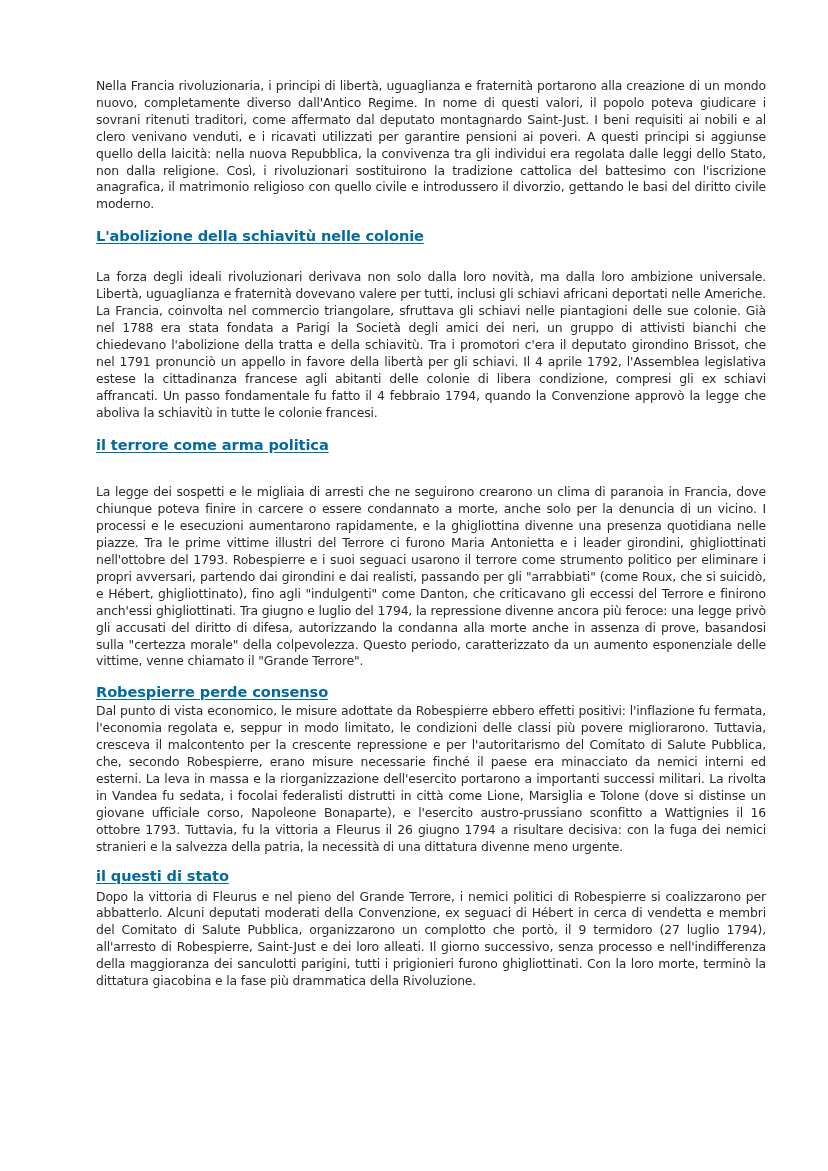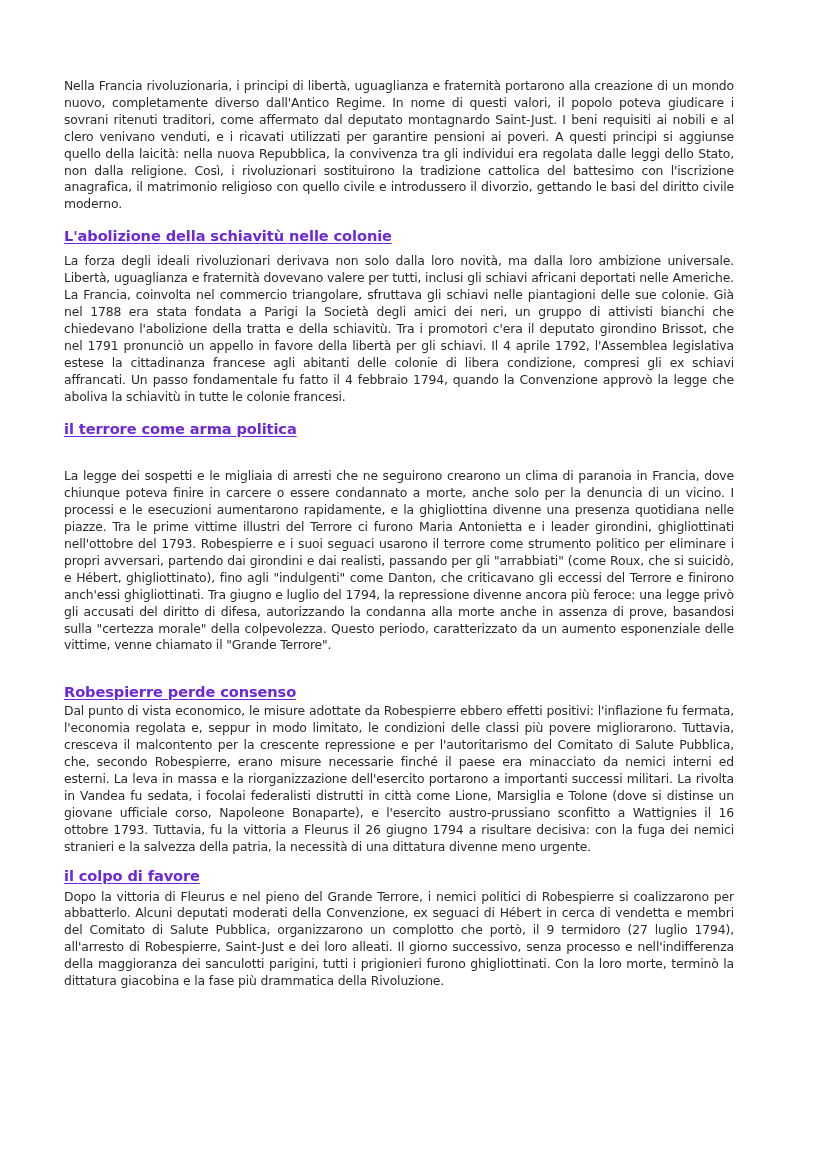--- a/index.html
+++ b/index.html
@@ -1,60 +1,60 @@
 <!DOCTYPE html>
 <html><head>
   <meta charset="utf-8">
   <style>
     html, body { margin: 0; padding: 0; background: #ffffff; }
     body { width: 828px; height: 1171px; position: relative; overflow: hidden; }
     .page {
       position: absolute;
-      left: 64px;
+      left: 96px;
       top: 78px;
       width: 670px;
       font-family: "DejaVu Sans", sans-serif;
       font-size: 12.4px;
       line-height: 16.9px;
       color: #2b2b2b;
       letter-spacing: -0.15px;
     }
     .para {
       margin: 0;
       text-align: justify;
       hyphens: none;
     }
     .heading {
       margin: 0;
       font-size: 14.6px;
       line-height: 18px;
       text-decoration: underline;
       text-underline-offset: 2px;
-      color: #6d28d9;
+      color: #0369a1;
       letter-spacing: -0.1px;
     }
     .s1-h { margin-top: 14px; }
-    .s1-p { margin-top: 8px; }
+    .s1-p { margin-top: 24px; }
     .s2-h { margin-top: 15px; }
     .s2-p { margin-top: 30px; }
-    .s3-h { margin-top: 29px; }
+    .s3-h { margin-top: 13px; }
     .s3-p { margin-top: 2px; }
     .s4-h { margin-top: 11px; }
     .s4-p { margin-top: 4px; }
   </style>
 </head>
 <body>
 
 <div class="page">
   <p class="para">Nella Francia rivoluzionaria, i principi di libertà, uguaglianza e fraternità portarono alla creazione di un mondo nuovo, completamente diverso dall'Antico Regime. In nome di questi valori, il popolo poteva giudicare i sovrani ritenuti traditori, come affermato dal deputato montagnardo Saint-Just. I beni requisiti ai nobili e al clero venivano venduti, e i ricavati utilizzati per garantire pensioni ai poveri. A questi principi si aggiunse quello della laicità: nella nuova Repubblica, la convivenza tra gli individui era regolata dalle leggi dello Stato, non dalla religione. Così, i rivoluzionari sostituirono la tradizione cattolica del battesimo con l'iscrizione anagrafica, il matrimonio religioso con quello civile e introdussero il divorzio, gettando le basi del diritto civile moderno.</p>
 
   <h2 class="heading s1-h">L'abolizione della schiavitù nelle colonie</h2>
   <p class="para s1-p">La forza degli ideali rivoluzionari derivava non solo dalla loro novità, ma dalla loro ambizione universale. Libertà, uguaglianza e fraternità dovevano valere per tutti, inclusi gli schiavi africani deportati nelle Americhe. La Francia, coinvolta nel commercio triangolare, sfruttava gli schiavi nelle piantagioni delle sue colonie. Già nel 1788 era stata fondata a Parigi la Società degli amici dei neri, un gruppo di attivisti bianchi che chiedevano l'abolizione della tratta e della schiavitù. Tra i promotori c'era il deputato girondino Brissot, che nel 1791 pronunciò un appello in favore della libertà per gli schiavi. Il 4 aprile 1792, l'Assemblea legislativa estese la cittadinanza francese agli abitanti delle colonie di libera condizione, compresi gli ex schiavi affrancati. Un passo fondamentale fu fatto il 4 febbraio 1794, quando la Convenzione approvò la legge che aboliva la schiavitù in tutte le colonie francesi.</p>
 
   <h2 class="heading s2-h">il terrore come arma politica</h2>
   <p class="para s2-p">La legge dei sospetti e le migliaia di arresti che ne seguirono crearono un clima di paranoia in Francia, dove chiunque poteva finire in carcere o essere condannato a morte, anche solo per la denuncia di un vicino. I processi e le esecuzioni aumentarono rapidamente, e la ghigliottina divenne una presenza quotidiana nelle piazze. Tra le prime vittime illustri del Terrore ci furono Maria Antonietta e i leader girondini, ghigliottinati nell'ottobre del 1793. Robespierre e i suoi seguaci usarono il terrore come strumento politico per eliminare i propri avversari, partendo dai girondini e dai realisti, passando per gli "arrabbiati" (come Roux, che si suicidò, e Hébert, ghigliottinato), fino agli "indulgenti" come Danton, che criticavano gli eccessi del Terrore e finirono anch'essi ghigliottinati. Tra giugno e luglio del 1794, la repressione divenne ancora più feroce: una legge privò gli accusati del diritto di difesa, autorizzando la condanna alla morte anche in assenza di prove, basandosi sulla "certezza morale" della colpevolezza. Questo periodo, caratterizzato da un aumento esponenziale delle vittime, venne chiamato il "Grande Terrore".</p>
 
   <h2 class="heading s3-h">Robespierre perde consenso</h2>
   <p class="para s3-p">Dal punto di vista economico, le misure adottate da Robespierre ebbero effetti positivi: l'inflazione fu fermata, l'economia regolata e, seppur in modo limitato, le condizioni delle classi più povere migliorarono. Tuttavia, cresceva il malcontento per la crescente repressione e per l'autoritarismo del Comitato di Salute Pubblica, che, secondo Robespierre, erano misure necessarie finché il paese era minacciato da nemici interni ed esterni. La leva in massa e la riorganizzazione dell'esercito portarono a importanti successi militari. La rivolta in Vandea fu sedata, i focolai federalisti distrutti in città come Lione, Marsiglia e Tolone (dove si distinse un giovane ufficiale corso, Napoleone Bonaparte), e l'esercito austro-prussiano sconfitto a Wattignies il 16 ottobre 1793. Tuttavia, fu la vittoria a Fleurus il 26 giugno 1794 a risultare decisiva: con la fuga dei nemici stranieri e la salvezza della patria, la necessità di una dittatura divenne meno urgente.</p>
 
-  <h2 class="heading s4-h">il colpo di favore</h2>
+  <h2 class="heading s4-h">il questi di stato</h2>
   <p class="para s4-p">Dopo la vittoria di Fleurus e nel pieno del Grande Terrore, i nemici politici di Robespierre si coalizzarono per abbatterlo. Alcuni deputati moderati della Convenzione, ex seguaci di Hébert in cerca di vendetta e membri del Comitato di Salute Pubblica, organizzarono un complotto che portò, il 9 termidoro (27 luglio 1794), all'arresto di Robespierre, Saint-Just e dei loro alleati. Il giorno successivo, senza processo e nell'indifferenza della maggioranza dei sanculotti parigini, tutti i prigionieri furono ghigliottinati. Con la loro morte, terminò la dittatura giacobina e la fase più drammatica della Rivoluzione.</p>
 </div>
 
 </body></html>

